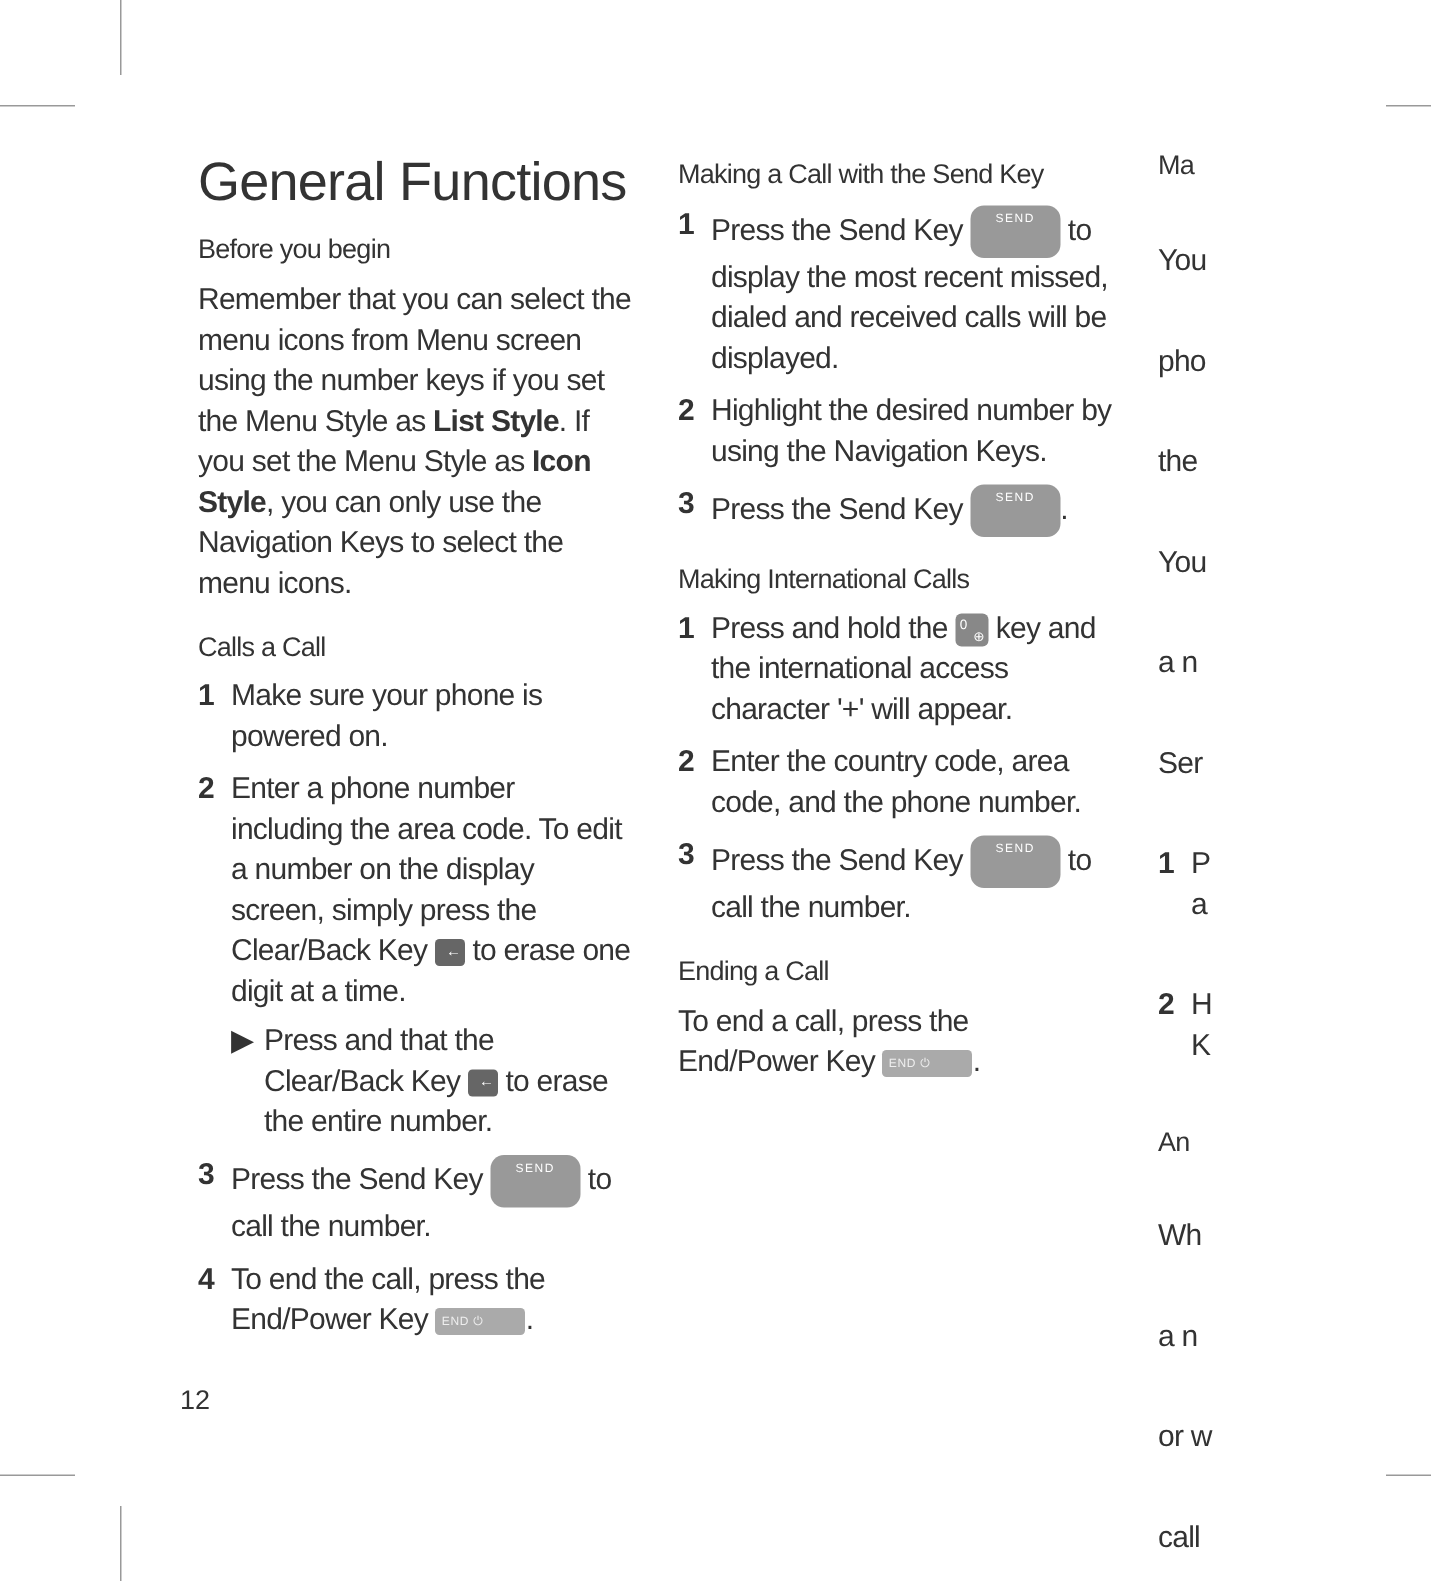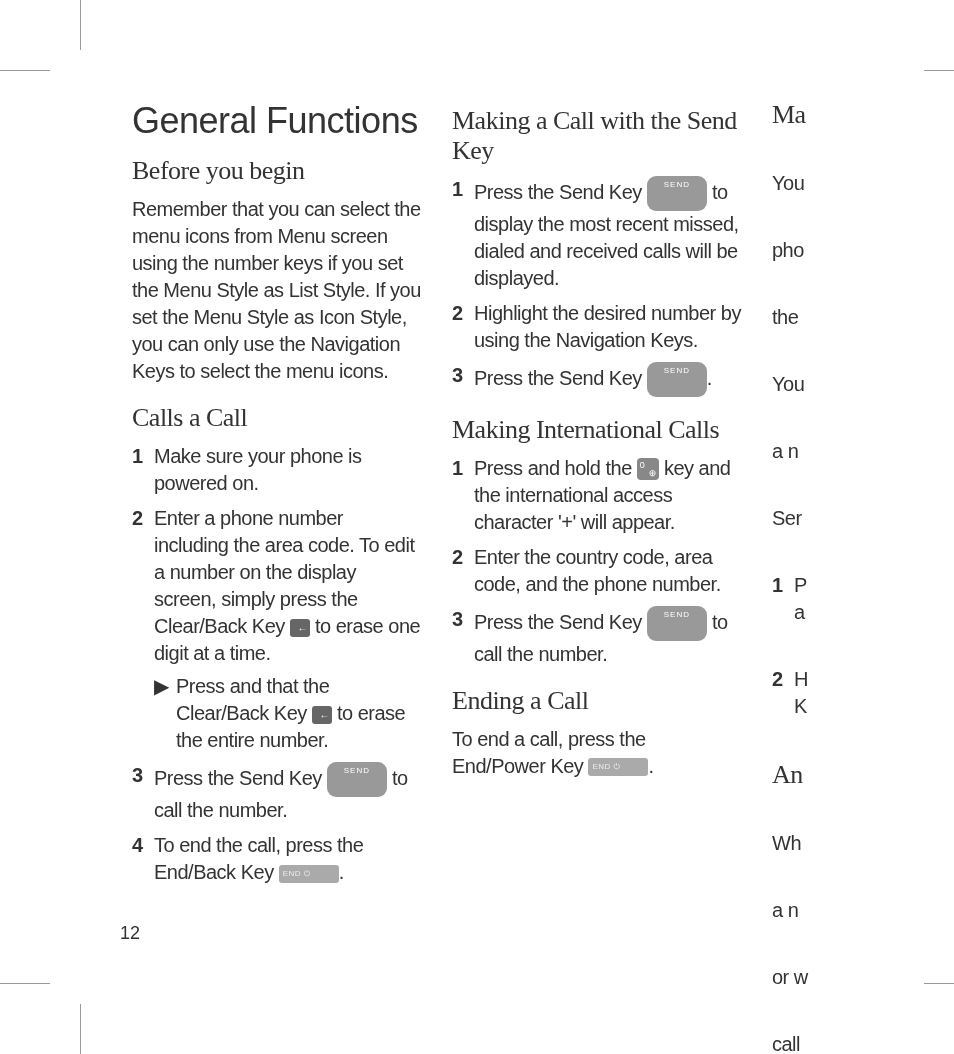--- a/index.html
+++ b/index.html
@@ -84,28 +84,27 @@
       overflow: hidden;
     }
     h1 {
       font-size: 36px;
       font-weight: 500;
       margin-bottom: 14px;
       letter-spacing: -0.5px;
       font-stretch: condensed;
     }
     h2 {
-      font-size: 26px;
+      font-size: 18px;
       font-weight: 500;
       margin-bottom: 10px;
       margin-top: 18px;
       letter-spacing: -0.5px;
       line-height: 1.15;
       font-stretch: condensed;
-      font-family: Liberation Serif, serif;
     }
     h2:first-of-type {
       margin-top: 0;
     }
     .column-2 h2:first-child {
       margin-top: 6px;
     }
     p {
       font-size: 20px;
       line-height: 1.35;
@@ -135,21 +134,21 @@
       padding-left: 22px;
       position: relative;
       margin-top: 6px;
     }
     .sub-bullet .marker {
       position: absolute;
       left: 0;
       top: 0;
     }
     strong {
-      font-weight: 400;
+      font-weight: 700;
       text-align: right;
     }
     .key-send {
       display: inline-block;
       width: 60px;
       height: 35px;
       background: #999;
       border-radius: 9px;
       vertical-align: middle;
       position: relative;
@@ -255,21 +254,21 @@
         <span>Enter a phone number including the area code. To edit a number on the display screen, simply press the Clear/Back Key </span><span class="key-back"></span><span> to erase one digit at a time.</span>
         <div class="sub-bullet">
           <span class="marker">▶</span>
           <span>Press and that the Clear/Back Key </span><span class="key-back"></span><span> to erase the entire number.</span>
         </div>
       </li>
       <li><span class="num">3</span>
         <span>Press the Send Key </span><span class="key-send">SEND</span><span> to call the number.</span>
       </li>
       <li><span class="num">4</span>
-        <span>To end the call, press the End/Back Key </span><span class="key-end">END ⏻</span><span>.</span>
+        <span>To end the call, press the End/Power Key </span><span class="key-end">END ⏻</span><span>.</span>
       </li>
     </ol>
   </div>
 
   <div class="column column-2">
     <h2>Making a Call with the Send Key</h2>
     <ol>
       <li><span class="num">1</span>
         <span>Press the Send Key </span><span class="key-send">SEND</span><span> to display the most recent missed, dialed and received calls will be displayed.</span>
       </li>

